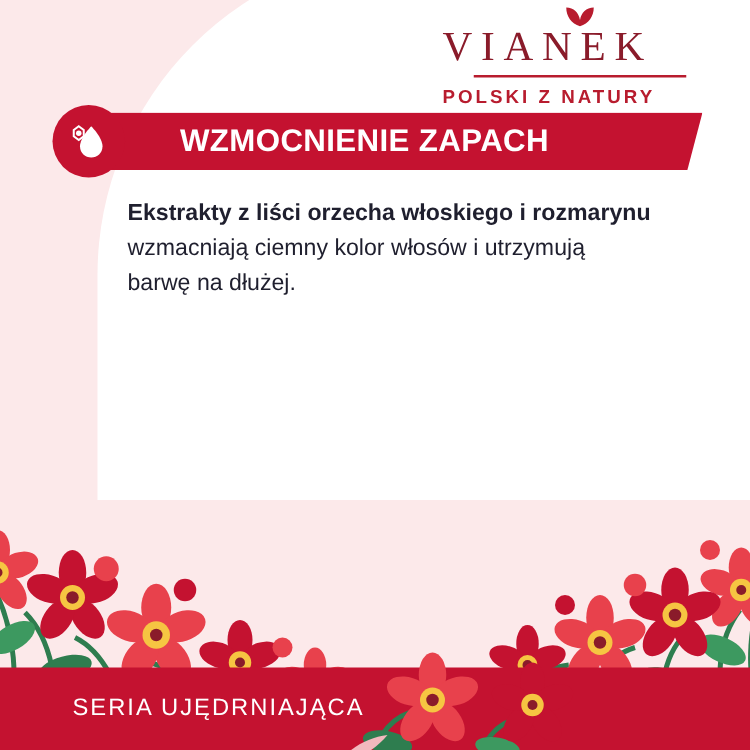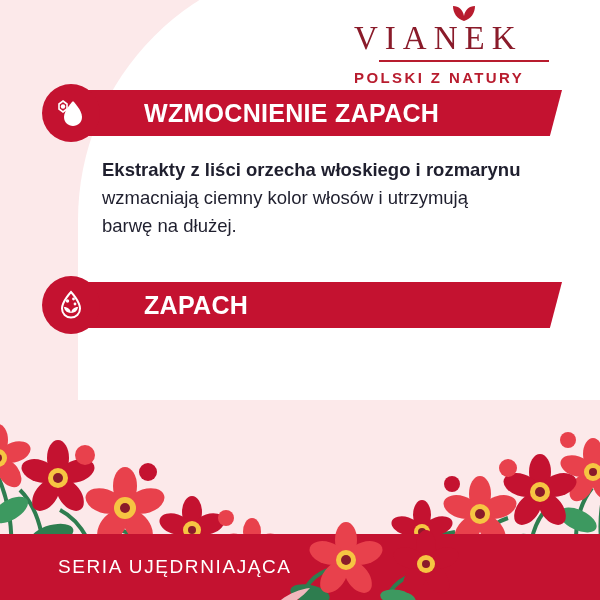--- a/index.html
+++ b/index.html
@@ -229,35 +229,20 @@
           <circle cx="9" cy="10.5" r="2.2" fill="#ffffff"></circle>
         </svg>
       </div>
     </div>
     <div class="feature-body">
       <span>Ekstrakty z liści orzecha włoskiego i rozmarynu </span><span class="light">wzmacniają ciemny kolor włosów i utrzymują barwę na dłużej.</span>
     </div>
   </div>
 
   <div class="feature" id="feature-scent">
-    <div class="feature-head">
-      <div class="head-bar">
-        <span class="head-title">ZAPACH</span>
-      </div>
-      <div class="badge-circle">
-        <svg width="34" height="34" viewBox="0 0 34 34">
-          <path d="M17 4 C17 4 26 13.5 26 20.5 C26 25.8 22 29.5 17 29.5 C12 29.5 8 25.8 8 20.5 C8 13.5 17 4 17 4 Z" fill="none" stroke="#ffffff" stroke-width="2"></path>
-          <circle cx="13.5" cy="13" r="1.7" fill="#ffffff"></circle>
-          <circle cx="19.5" cy="11" r="1.4" fill="#ffffff"></circle>
-          <circle cx="21" cy="16" r="1.4" fill="#ffffff"></circle>
-          <path d="M17 25 C12 25 10 21 10 19 C14 19 16.5 21.5 17 25 Z" fill="#ffffff"></path>
-          <path d="M17 25 C22 25 24 21 24 19 C20 19 17.5 21.5 17 25 Z" fill="#ffffff"></path>
-        </svg>
-      </div>
-    </div>
   </div>
 
   <svg class="floral" id="floral-left" viewBox="0 0 330 230">
     <g>
       <path d="M0 230 C20 180 10 120 0 90 L0 230 Z" fill="#2e7d4f"></path>
       <path d="M20 230 C40 190 30 140 15 110" stroke="#2e7d4f" stroke-width="4" fill="none"></path>
       <path d="M60 230 C70 190 60 150 40 130" stroke="#2e7d4f" stroke-width="4" fill="none"></path>
       <path d="M120 230 C120 190 100 160 80 150" stroke="#2e7d4f" stroke-width="4" fill="none"></path>
       <path d="M190 230 C180 195 160 175 140 170" stroke="#2e7d4f" stroke-width="4" fill="none"></path>
       <path d="M260 228 C250 200 230 185 205 182" stroke="#2e7d4f" stroke-width="4" fill="none"></path>

